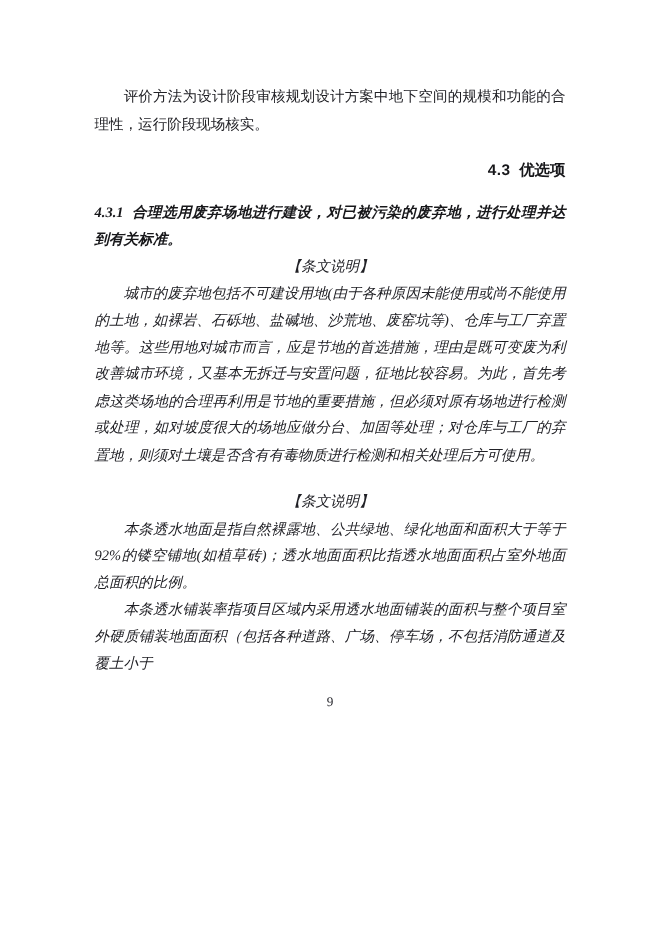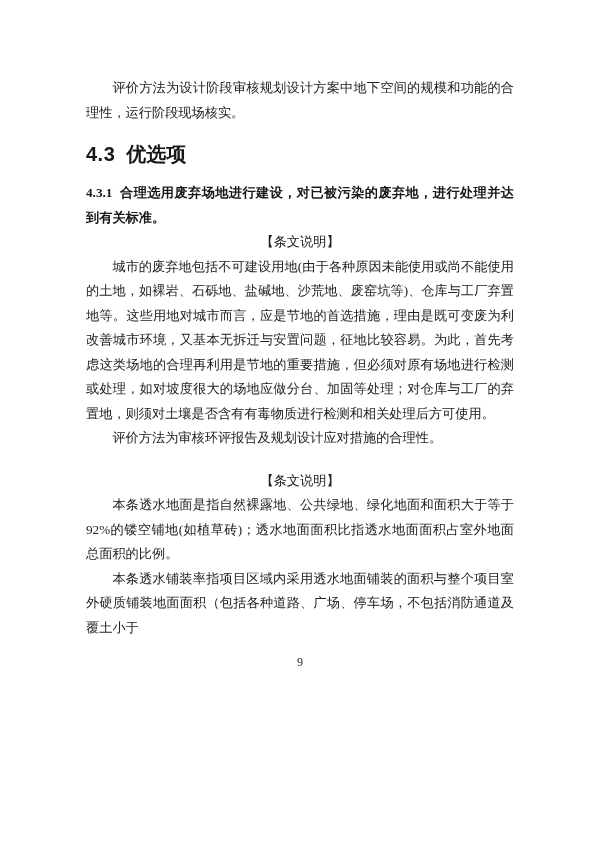--- a/index.html
+++ b/index.html
@@ -25,32 +25,32 @@
     margin: 0;
     font-size: 13.2px;
     line-height: 24.5px;
     text-align: justify;
     text-justify: inter-ideograph;
     text-indent: 2em;
     word-break: break-all;
   }
   .section-heading {
     margin: 18px 0 15px 0;
-    text-align: left;
+    text-align: right;
     font-family: "Liberation Sans", "DejaVu Sans", sans-serif;
-    font-size: 20px;
+    font-size: 14px;
     font-weight: 700;
     line-height: 23px;
     color: #17171a;
   }
   .section-heading .num {
     margin-right: 0.55em;
     letter-spacing: 0.5px;
   }
-  .clause { margin: 0; }
+  .clause { margin: 0; font-style: italic; }
   .clause.spaced { margin-top: 18px; }
   .clause-title {
     margin: 0;
     font-size: 13.2px;
     line-height: 24.5px;
     font-weight: 700;
     text-align: justify;
     text-justify: inter-ideograph;
     word-break: break-all;
     color: #17171a;
@@ -79,21 +79,20 @@
 <div class="page">
 
   <p class="para">评价方法为设计阶段审核规划设计方案中地下空间的规模和功能的合理性，运行阶段现场核实。</p>
 
   <h2 class="section-heading"><span class="num">4.3</span><span>优选项</span></h2>
 
   <section class="clause">
     <h3 class="clause-title"><span class="clause-num">4.3.1</span><span>合理选用废弃场地进行建设，对已被污染的废弃地，进行处理并达到有关标准。</span></h3>
     <p class="explain-label">【条文说明】</p>
     <p class="para">城市的废弃地包括不可建设用地(由于各种原因未能使用或尚不能使用的土地，如裸岩、石砾地、盐碱地、沙荒地、废窑坑等)、仓库与工厂弃置地等。这些用地对城市而言，应是节地的首选措施，理由是既可变废为利改善城市环境，又基本无拆迁与安置问题，征地比较容易。为此，首先考虑这类场地的合理再利用是节地的重要措施，但必须对原有场地进行检测或处理，如对坡度很大的场地应做分台、加固等处理；对仓库与工厂的弃置地，则须对土壤是否含有有毒物质进行检测和相关处理后方可使用。</p>
-    <p class="para">评价方法为审核环评报告及规划设计应对措施的合理性。</p>
   </section>
 
   <section class="clause spaced">
     <p class="explain-label">【条文说明】</p>
     <p class="para">本条透水地面是指自然裸露地、公共绿地、绿化地面和面积大于等于 92%的镂空铺地(如植草砖)；透水地面面积比指透水地面面积占室外地面总面积的比例。</p>
     <p class="para">本条透水铺装率指项目区域内采用透水地面铺装的面积与整个项目室外硬质铺装地面面积（包括各种道路、广场、停车场，不包括消防通道及覆土小于</p>
   </section>
 
   <div class="page-number">9</div>
 

